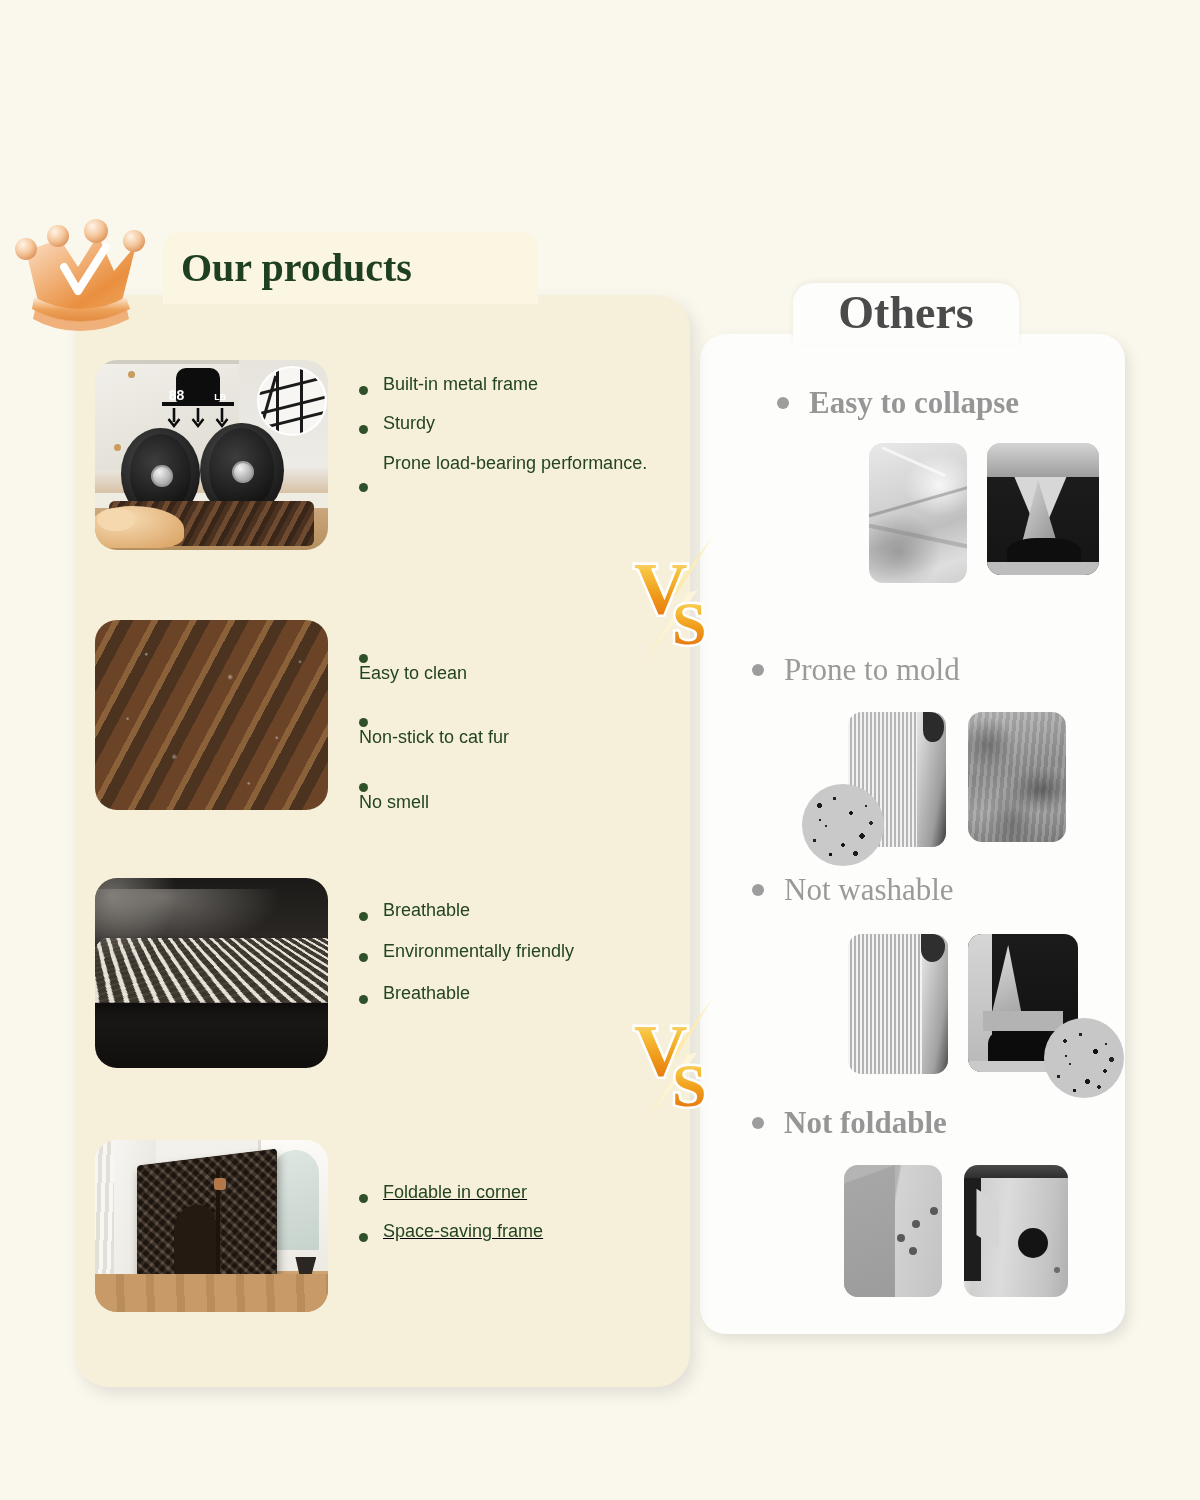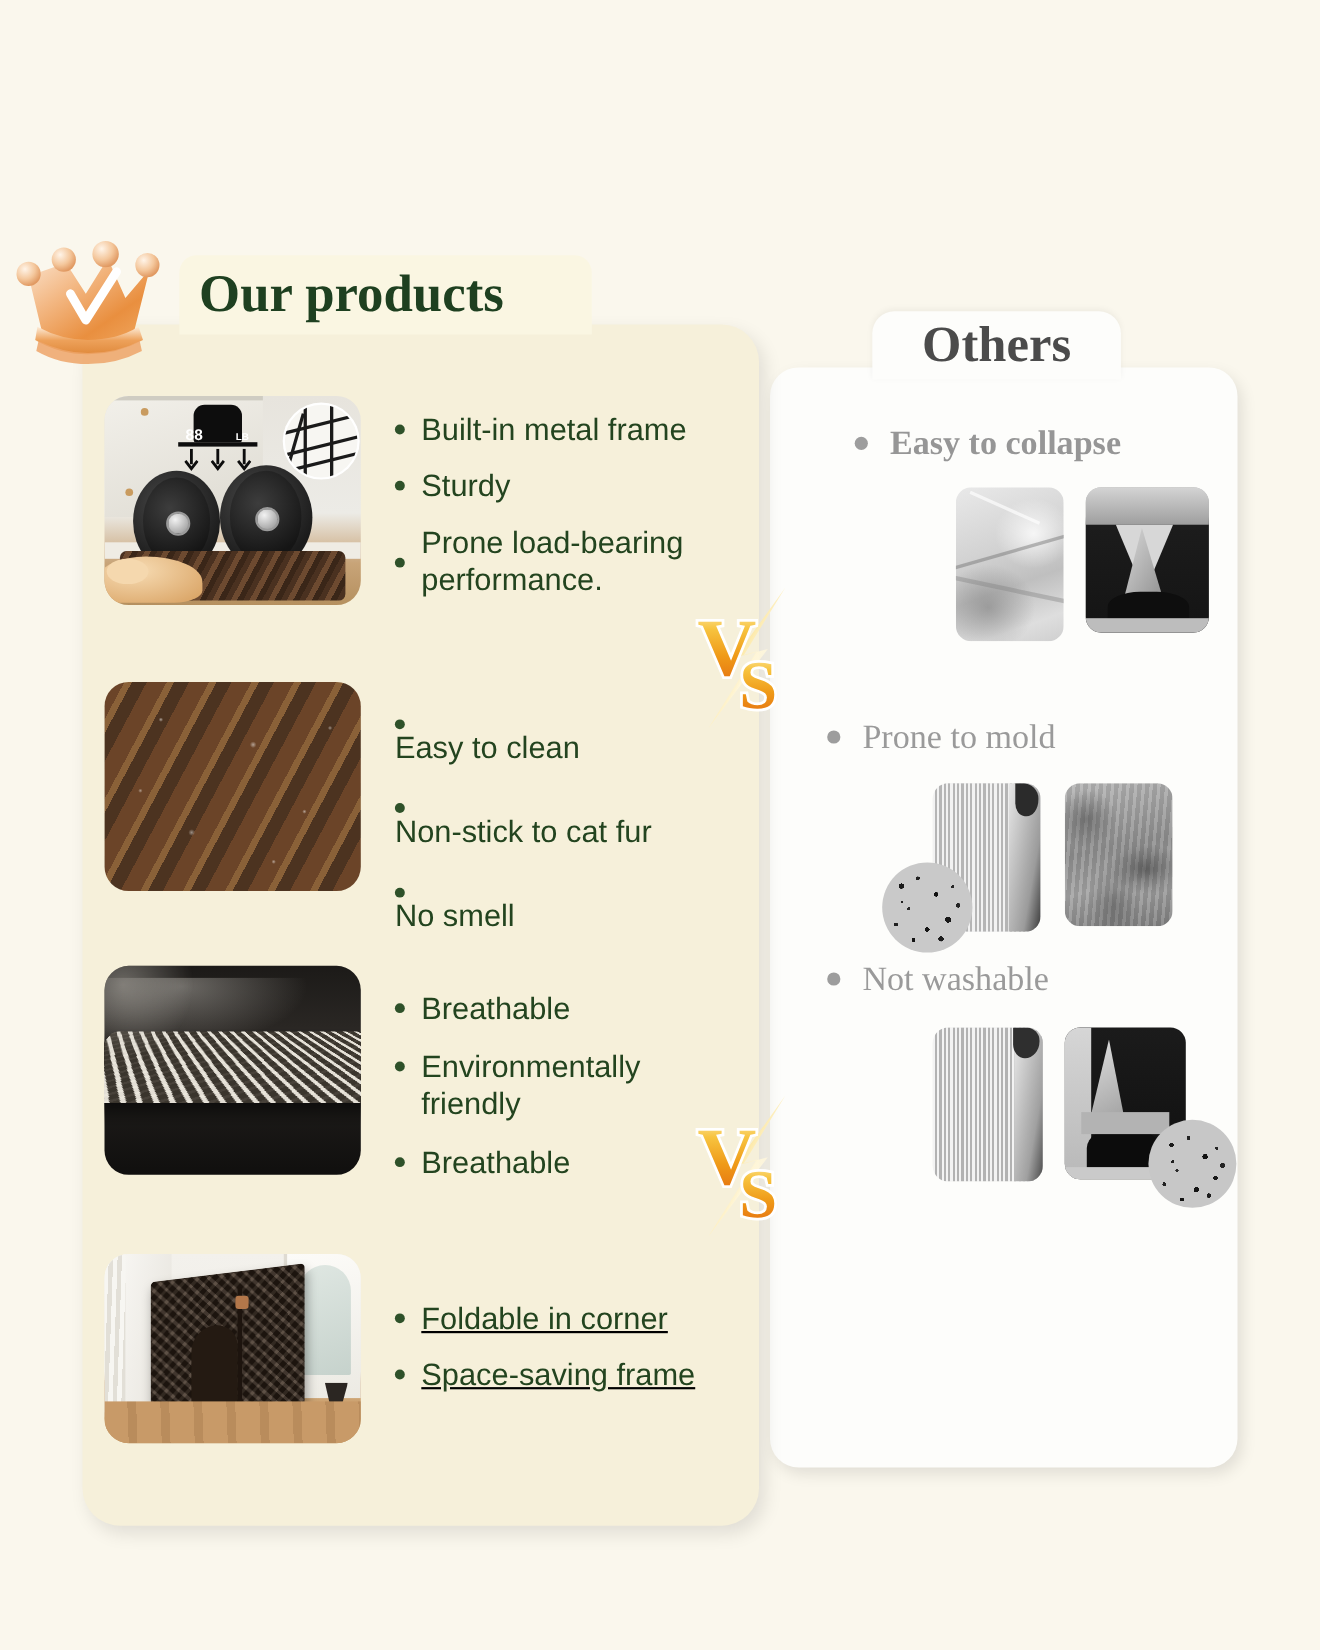--- a/index.html
+++ b/index.html
@@ -53,21 +53,21 @@
   .ours-tab {
     position: absolute; left: 163px; top: 232px;
     width: 375px; height: 72px;
     background: #faf6e2;
     border-radius: 16px 16px 0 0;
     display: flex; align-items: center;
     z-index: 5;
   }
   .ours-tab-label {
     font-family: "Liberation Serif", serif;
-    font-weight: bold; font-size: 48px;
+    font-weight: bold; font-size: 40px;
     color: #1e4020;
     padding-left: 18px; line-height: 1;
   }
   .ours-card {
     position: absolute; left: 75px; top: 295px;
     width: 615px; height: 1092px;
     background: #f6f0da;
     border-radius: 34px;
     box-shadow: 5px 7px 16px rgba(0,0,0,0.10);
     z-index: 4;
@@ -95,21 +95,21 @@
     flex: 0 0 auto;
     position: relative;
     background: #cfcabc;
   }
   .prow-4 .pthumb { height: 172px; }
 
   .plist { margin-left: 31px; padding-top: 8px; }
   .pitem {
     display: flex; align-items: flex-start;
     color: #23441f;
-    font-size: 28px;
+    font-size: 18px;
     line-height: 1.19;
     margin-bottom: 14px;
     max-width: 320px;
   }
   .pitem .dot {
     flex: 0 0 auto;
     width: 9px; height: 9px; border-radius: 50%;
     background: #2e5129;
     margin-right: 15px; margin-top: 12px;
   }
@@ -276,20 +276,44 @@
                   background:
                     radial-gradient(ellipse 40% 30% at 20% 25%, rgba(60,60,60,.45), transparent 70%),
                     radial-gradient(ellipse 50% 25% at 75% 60%, rgba(40,40,40,.5), transparent 70%),
                     radial-gradient(ellipse 35% 40% at 45% 85%, rgba(70,70,70,.4), transparent 70%),
                     repeating-linear-gradient(95deg, rgba(255,255,255,.12) 0 3px, rgba(0,0,0,.07) 3px 7px),
                     linear-gradient(170deg,#b6b6b4,#8e8e8c 45%,#a3a3a1 70%,#7e7e7c);">
       </div>
     </div>
   </div>
 
+  <div class="osec osec-4">
+    <div class="olabel">
+      <span class="odot"></span>
+      <span>Not foldable</span>
+    </div>
+    <div class="oimgs" style="height:150px;">
+      <div class="othumb" style="left:48px; top:10px; width:98px; height:132px;
+                  background:linear-gradient(100deg,#b4b4b2 0%,#b4b4b2 46%,#d3d3d1 48%,#c3c3c1 100%);">
+        <div style="position:absolute;left:0;top:0;width:52%;height:100%;background:linear-gradient(160deg,#a8a8a6,#9c9c9a);clip-path:polygon(0 14%,100% 0,100% 100%,0 100%);"></div>
+        <div style="position:absolute;right:4%;top:32%;width:8px;height:8px;border-radius:50%;background:#595957;"></div>
+        <div style="position:absolute;right:22%;top:42%;width:8px;height:8px;border-radius:50%;background:#595957;"></div>
+        <div style="position:absolute;right:38%;top:52%;width:8px;height:8px;border-radius:50%;background:#595957;"></div>
+        <div style="position:absolute;right:26%;top:62%;width:8px;height:8px;border-radius:50%;background:#595957;"></div>
+      </div>
+      <div class="othumb" style="left:168px; top:10px; width:104px; height:132px;
+                  background:linear-gradient(95deg,#f0f0ee 0%,#cfcfcd 16%,#dcdcda 40%,#c4c4c2 80%,#b0b0ae 100%);">
+        <div style="position:absolute;left:0;top:0;width:100%;height:10%;background:linear-gradient(180deg,#4a4a48,#2e2e2c);"></div>
+        <div style="position:absolute;left:0;top:10%;width:16%;height:78%;background:#1d1d1b;"></div>
+        <div style="position:absolute;left:12%;top:18%;width:22%;height:46%;background:#d5d5d3;clip-path:polygon(0 0,100% 24%,100% 100%,0 76%);"></div>
+        <div style="position:absolute;left:52%;top:48%;width:30px;height:30px;border-radius:50%;background:#141412;"></div>
+        <div style="position:absolute;right:8%;bottom:18%;width:6px;height:6px;border-radius:50%;background:#6a6a68;"></div>
+      </div>
+    </div>
+  </div>
 
   <div class="ours-card"></div>
   <div class="ours-tab">
     <span class="ours-tab-label">Our products</span>
   </div>
 
   <div class="crown">
     <svg width="170" height="130" viewBox="0 0 170 130">
       <defs>
         <linearGradient id="cg" x1="0" y1="0" x2="1" y2="1">

